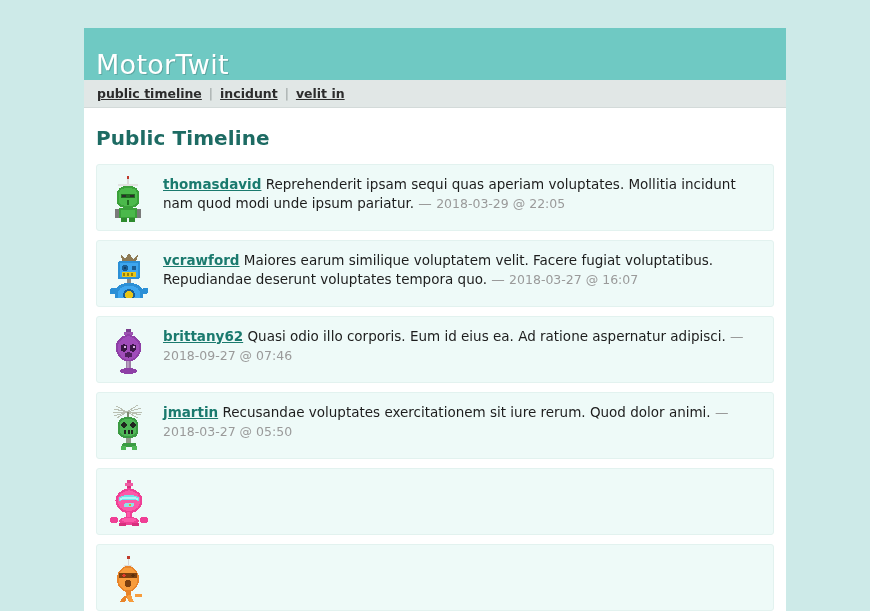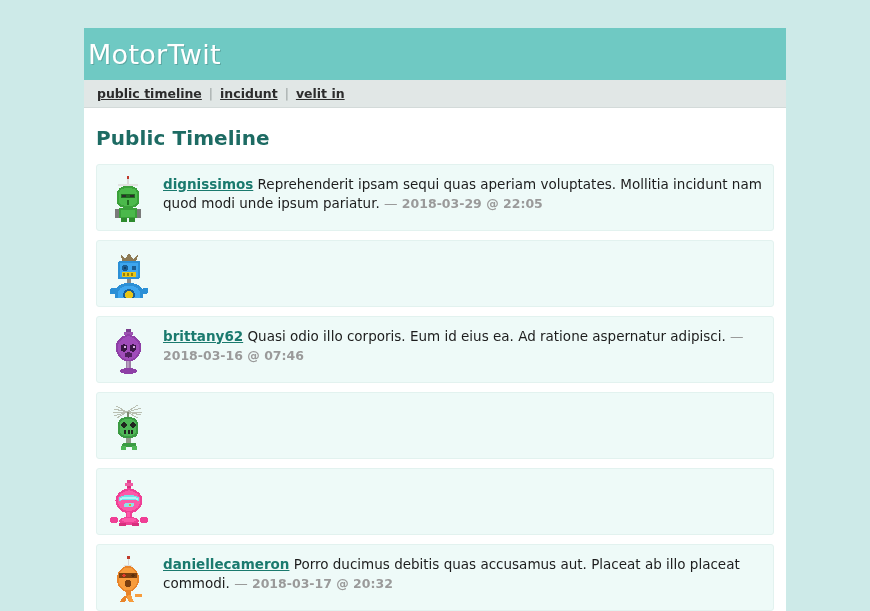--- a/index.html
+++ b/index.html
@@ -18,23 +18,23 @@
     left: 84px;
     top: 28px;
     width: 702px;
     min-height: 583px;
     background: #ffffff;
     overflow: hidden;
   }
   .header {
     background: #6fc9c3;
     height: 52px;
-    padding: 0 4px;
+    padding: 0 12px;
     display: flex;
-    align-items: center;
+    align-items: flex-end;
   }
   .header h1 {
     margin: 0;
     font-size: 27px;
     font-weight: normal;
     letter-spacing: 0.3px;
     color: #ffffff;
     text-shadow: 1px 1px 0 rgba(0,0,0,0.17);
     font-family: "DejaVu Sans", sans-serif;
   }
@@ -109,21 +109,20 @@
   }
   .msg-text a.user {
     color: #1a7a6e;
     text-decoration: underline;
     font-weight: bold;
   }
   .msg-text .when {
     color: #9a9a9a;
     font-size: 12.5px;
     white-space: nowrap;
-    font-weight: bold;
   }
   .msg-text .dash {
     color: #9a9a9a;
   }
 </style>
 </head>
 <body>
 
 <div class="page">
 
@@ -155,21 +154,21 @@
               <rect x="25" y="21" width="4" height="2" fill="#2d2d2d"></rect>
               <rect x="22" y="26" width="2" height="5" fill="#1f6b1f"></rect>
               <rect x="14" y="34" width="18" height="10" fill="#3aa03a"></rect>
               <rect x="16" y="36" width="14" height="7" fill="#4bb94b"></rect>
               <rect x="10" y="35" width="4" height="9" fill="#7a7a7a"></rect>
               <rect x="32" y="35" width="4" height="9" fill="#7a7a7a"></rect>
               <rect x="16" y="44" width="6" height="4" fill="#2e8b2e"></rect>
               <rect x="24" y="44" width="6" height="4" fill="#2e8b2e"></rect>
             </svg>
           </div>
-          <div class="msg-text"><a class="user" href="#">dignissimos</a><span> Reprehenderit ipsam sequi quas aperiam voluptates. Mollitia incidunt nam quod modi unde ipsum pariatur. </span><span class="dash">— </span><span class="when">2018-03-29 @ 22:05</span></div>
+          <div class="msg-text"><a class="user" href="#">thomasdavid</a><span> Reprehenderit ipsam sequi quas aperiam voluptates. Mollitia incidunt nam quod modi unde ipsum pariatur. </span><span class="dash">— </span><span class="when">2018-03-29 @ 22:05</span></div>
         </li>
         <li>
           <div class="avatar">
             <svg width="48" height="48" viewBox="0 0 48 48" xmlns="http://www.w3.org/2000/svg" shape-rendering="crispEdges">
               <path d="M16 4 L20 9 L24 3 L28 9 L33 5 L31 12 L17 12 Z" fill="#8d7a54"></path>
               <rect x="13" y="11" width="22" height="18" rx="2" fill="#2b8fd6"></rect>
               <rect x="15" y="13" width="18" height="14" rx="1" fill="#3da6ef"></rect>
               <circle cx="20" cy="18" r="3" fill="#1a5d91"></circle>
               <circle cx="20" cy="18" r="1.4" fill="#123f63"></circle>
               <circle cx="29" cy="18" r="2.2" fill="#1a5d91"></circle>
@@ -179,39 +178,40 @@
               <rect x="26" y="23" width="2" height="3" fill="#9a7f06"></rect>
               <rect x="22" y="29" width="4" height="4" fill="#8a8a8a"></rect>
               <path d="M10 44 Q10 33 24 33 Q38 33 38 44 L38 48 L10 48 Z" fill="#2b8fd6"></path>
               <path d="M13 44 Q13 36 24 36 Q35 36 35 44 L35 48 L13 48 Z" fill="#3da6ef"></path>
               <circle cx="24" cy="45" r="6" fill="#1a5d91"></circle>
               <circle cx="24" cy="45" r="4" fill="#e8c516"></circle>
               <rect x="5" y="38" width="6" height="6" rx="2" fill="#2b8fd6"></rect>
               <rect x="37" y="38" width="6" height="6" rx="2" fill="#2b8fd6"></rect>
             </svg>
           </div>
+          <div class="msg-text"><a class="user" href="#">vcrawford</a><span> Maiores earum similique voluptatem velit. Facere fugiat voluptatibus. Repudiandae deserunt voluptates tempora quo. </span><span class="dash">— </span><span class="when">2018-03-27 @ 16:07</span></div>
         </li>
         <li>
           <div class="avatar">
             <svg width="48" height="48" viewBox="0 0 48 48" xmlns="http://www.w3.org/2000/svg" shape-rendering="crispEdges">
               <rect x="21" y="3" width="5" height="4" rx="1" fill="#7b3f8f"></rect>
               <rect x="19" y="6" width="9" height="3" rx="1" fill="#9b52b0"></rect>
               <path d="M23.5 8 C13 10 9 18 11 25 C13 32 19 36 23.5 36 C28 36 34 32 36 25 C38 18 34 10 23.5 8 Z" fill="#8e3fa6"></path>
               <path d="M23.5 10 C15 12 11.5 18.5 13 24.5 C14.5 30.5 19.5 34 23.5 34 C27.5 34 32.5 30.5 34 24.5 C35.5 18.5 32 12 23.5 10 Z" fill="#a04cba"></path>
               <ellipse cx="19" cy="22" rx="3.2" ry="3.6" fill="#3a1646"></ellipse>
               <ellipse cx="28" cy="22" rx="3.2" ry="3.6" fill="#3a1646"></ellipse>
               <ellipse cx="19.8" cy="21" rx="1" ry="1.2" fill="#d9b6e4"></ellipse>
               <ellipse cx="28.8" cy="21" rx="1" ry="1.2" fill="#d9b6e4"></ellipse>
               <ellipse cx="23.5" cy="29" rx="4" ry="2.6" fill="#4d1f5c"></ellipse>
               <rect x="21" y="35" width="5" height="9" fill="#9b7ea6"></rect>
               <rect x="22" y="35" width="2" height="9" fill="#b79cc1"></rect>
               <ellipse cx="23.5" cy="45" rx="9" ry="3" fill="#8e3fa6"></ellipse>
             </svg>
           </div>
-          <div class="msg-text"><a class="user" href="#">brittany62</a><span> Quasi odio illo corporis. Eum id eius ea. Ad ratione aspernatur adipisci. </span><span class="dash">— </span><span class="when">2018-03-16 @ 07:46</span></div>
+          <div class="msg-text"><a class="user" href="#">brittany62</a><span> Quasi odio illo corporis. Eum id eius ea. Ad ratione aspernatur adipisci. </span><span class="dash">— </span><span class="when">2018-09-27 @ 07:46</span></div>
         </li>
         <li>
           <div class="avatar">
             <svg width="48" height="48" viewBox="0 0 48 48" xmlns="http://www.w3.org/2000/svg" shape-rendering="crispEdges">
               <g stroke="#b9bfb2" stroke-width="1" fill="none">
                 <line x1="9" y1="7" x2="36" y2="13"></line>
                 <line x1="36" y1="6" x2="9" y2="14"></line>
                 <line x1="11" y1="4" x2="33" y2="16"></line>
                 <line x1="33" y1="3" x2="12" y2="16"></line>
                 <line x1="8" y1="10" x2="37" y2="10"></line>
@@ -223,20 +223,21 @@
               <circle cx="28" cy="23" r="2.6" fill="#20261f"></circle>
               <rect x="19" y="28" width="9" height="4" fill="#20261f"></rect>
               <rect x="21" y="28" width="1.5" height="4" fill="#4fb757"></rect>
               <rect x="24.5" y="28" width="1.5" height="4" fill="#4fb757"></rect>
               <rect x="21" y="36" width="5" height="6" fill="#8f9a88"></rect>
               <rect x="17" y="41" width="14" height="4" rx="2" fill="#3b9b43"></rect>
               <rect x="16" y="44" width="5" height="4" fill="#4fb757"></rect>
               <rect x="27" y="44" width="5" height="4" fill="#4fb757"></rect>
             </svg>
           </div>
+          <div class="msg-text"><a class="user" href="#">jmartin</a><span> Recusandae voluptates exercitationem sit iure rerum. Quod dolor animi. </span><span class="dash">— </span><span class="when">2018-03-27 @ 05:50</span></div>
         </li>
         <li>
           <div class="avatar">
             <svg width="48" height="48" viewBox="0 0 48 48" xmlns="http://www.w3.org/2000/svg" shape-rendering="crispEdges">
               <rect x="22" y="2" width="4" height="3" rx="1" fill="#e0418b"></rect>
               <rect x="20" y="5" width="8" height="3" rx="1" fill="#f05ba3"></rect>
               <rect x="22" y="8" width="4" height="3" fill="#d62f7d"></rect>
               <path d="M24 10 C13 12 9 19 11 26 C13 32 18 35 24 35 C30 35 35 32 37 26 C39 19 35 12 24 10 Z" fill="#ef3f95"></path>
               <path d="M24 12 C15 14 11.5 19.5 13 25.5 C14.5 30.5 19 33 24 33 C29 33 33.5 30.5 35 25.5 C36.5 19.5 33 14 24 12 Z" fill="#fb5aa9"></path>
               <path d="M14 19 Q24 15 34 19 L34 23 Q24 20 14 23 Z" fill="#6fe6ea"></path>
@@ -265,18 +266,17 @@
               <rect x="14" y="19" width="18" height="5" rx="1" fill="#7a3f10"></rect>
               <circle cx="19" cy="21.5" r="1.7" fill="#e43b2c"></circle>
               <circle cx="28" cy="21.5" r="1.7" fill="#5c2f0c"></circle>
               <path d="M20 27 Q23 25.5 26 27 L26 32 Q23 33.5 20 32 Z" fill="#7a3f10"></path>
               <rect x="21" y="36" width="5" height="6" fill="#e8842a"></rect>
               <path d="M21 41 L26 41 L29 48 L24 48 Z" fill="#f79c3c"></path>
               <path d="M18 43 L23 41 L20 48 L15 48 Z" fill="#e8842a"></path>
               <rect x="30" y="40" width="7" height="3" rx="1.5" fill="#f79c3c"></rect>
             </svg>
           </div>
-          <div class="msg-text"><a class="user" href="#">daniellecameron</a><span> Porro ducimus debitis quas accusamus aut. Placeat ab illo placeat commodi. </span><span class="dash">— </span><span class="when">2018-03-17 @ 20:32</span></div>
         </li>
       </ul>
   </div>
 
 </div>
 
 </body></html>

